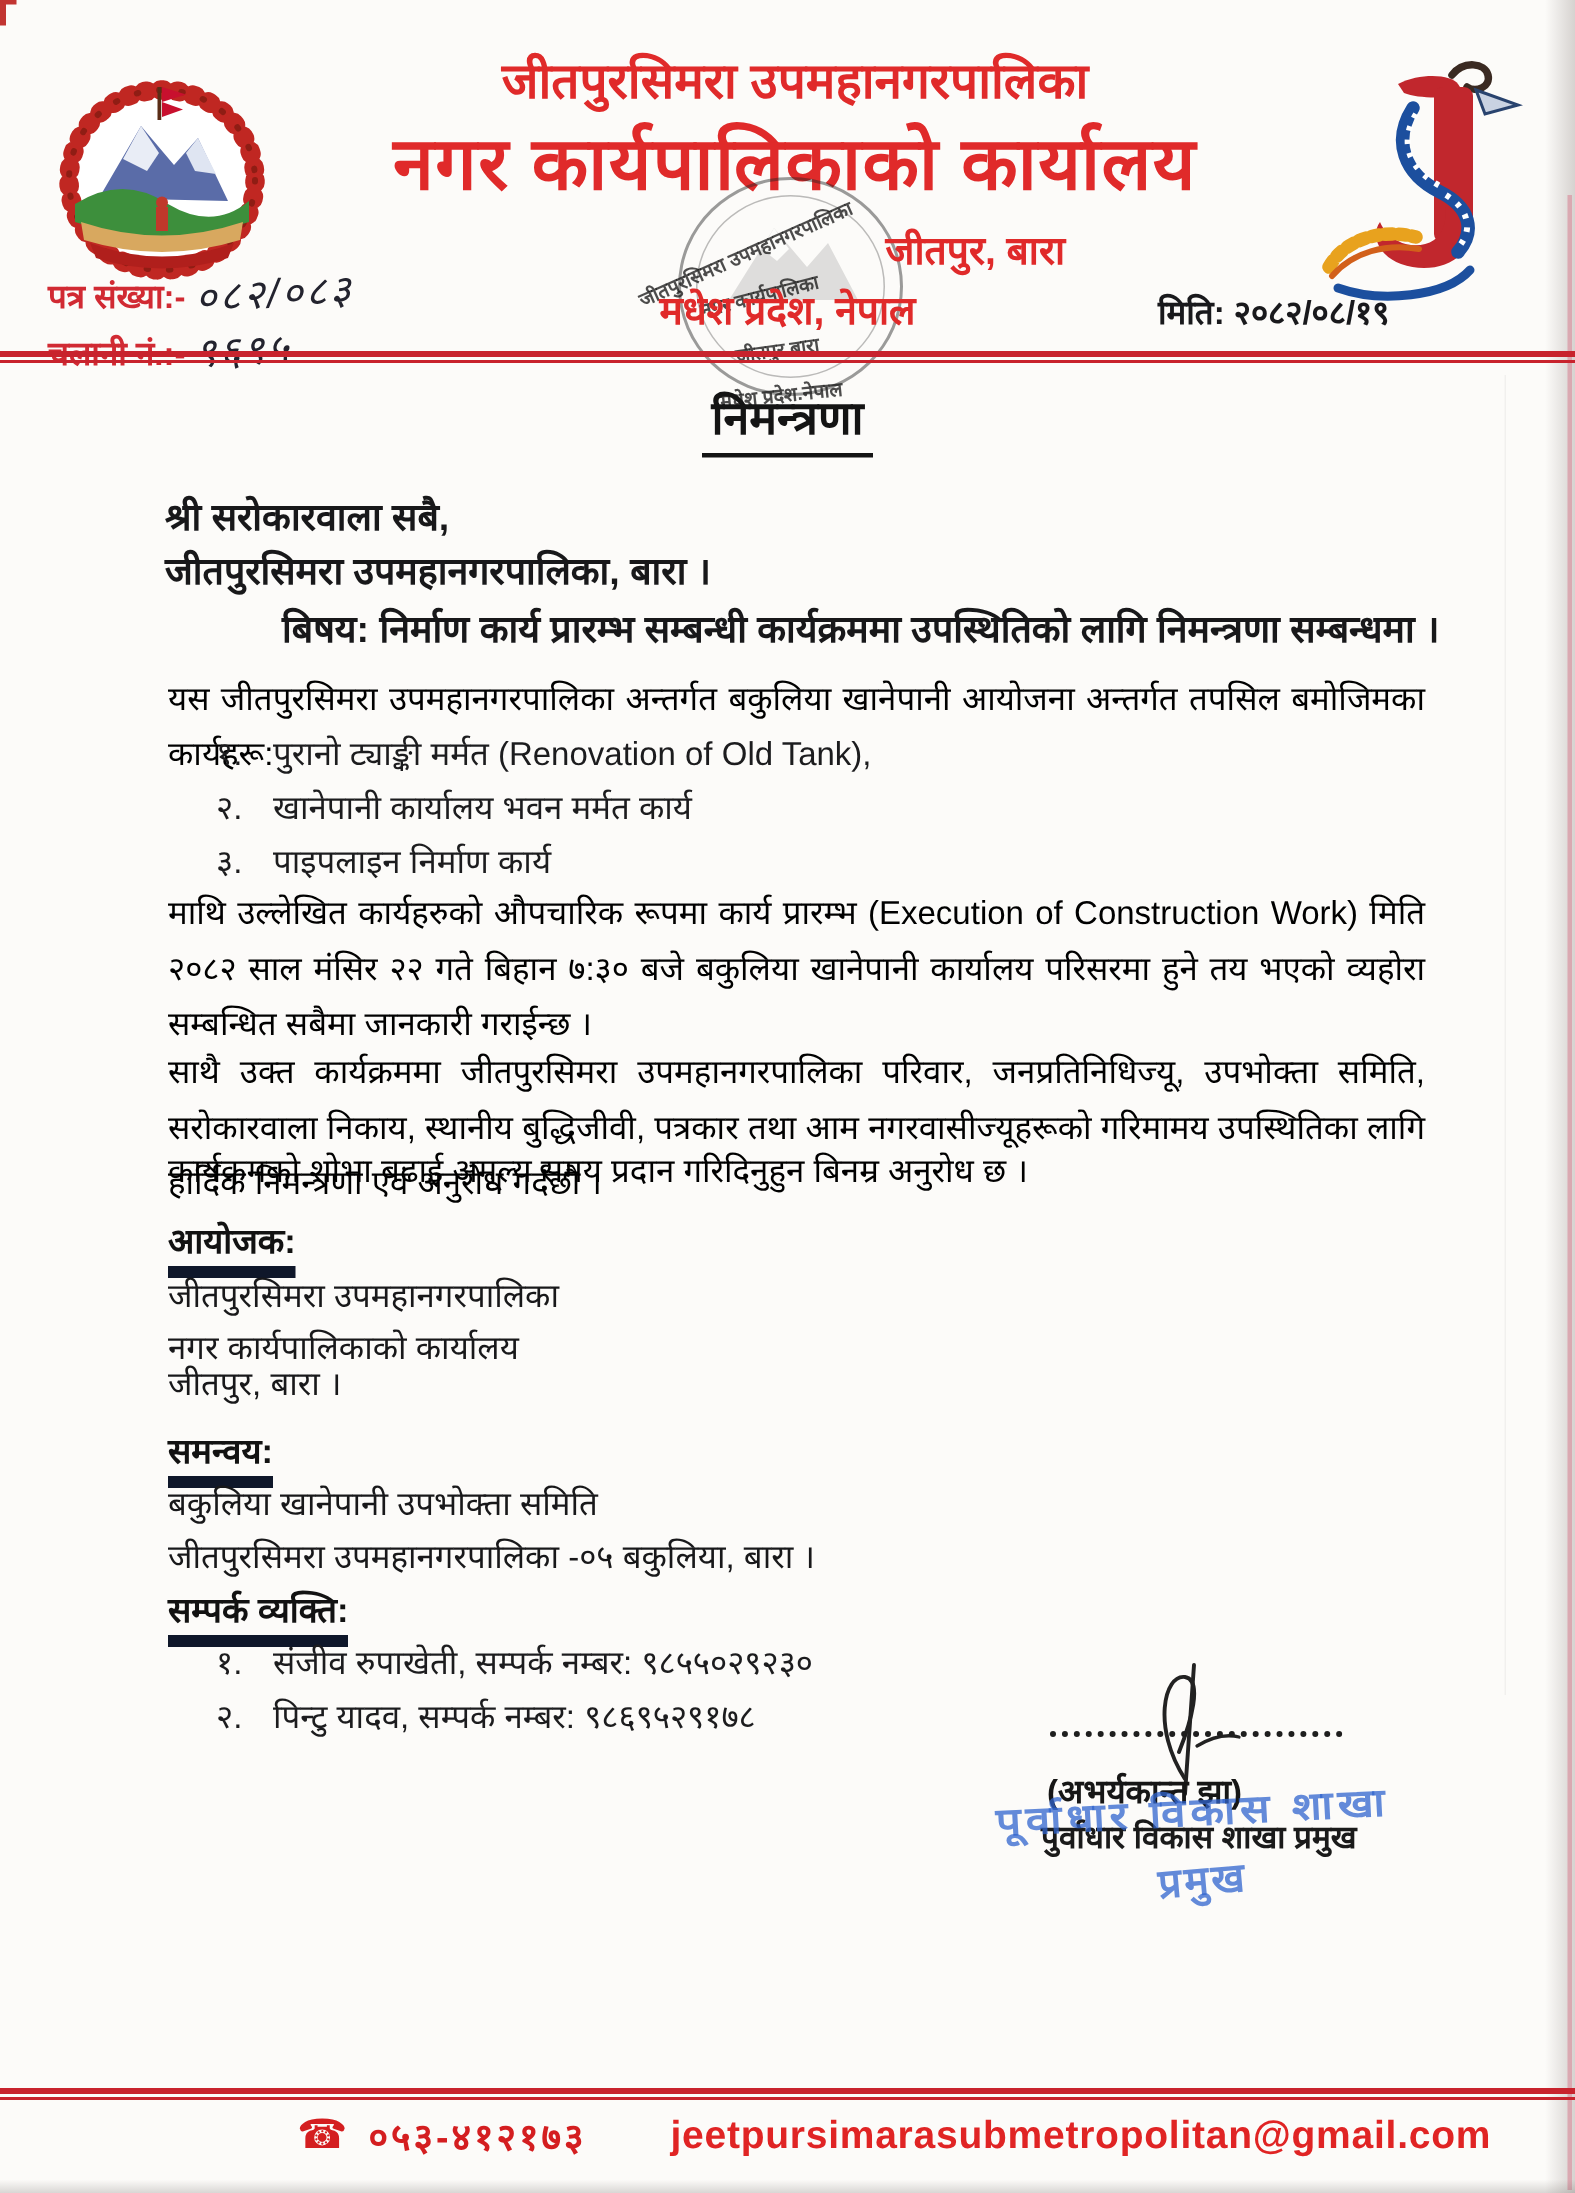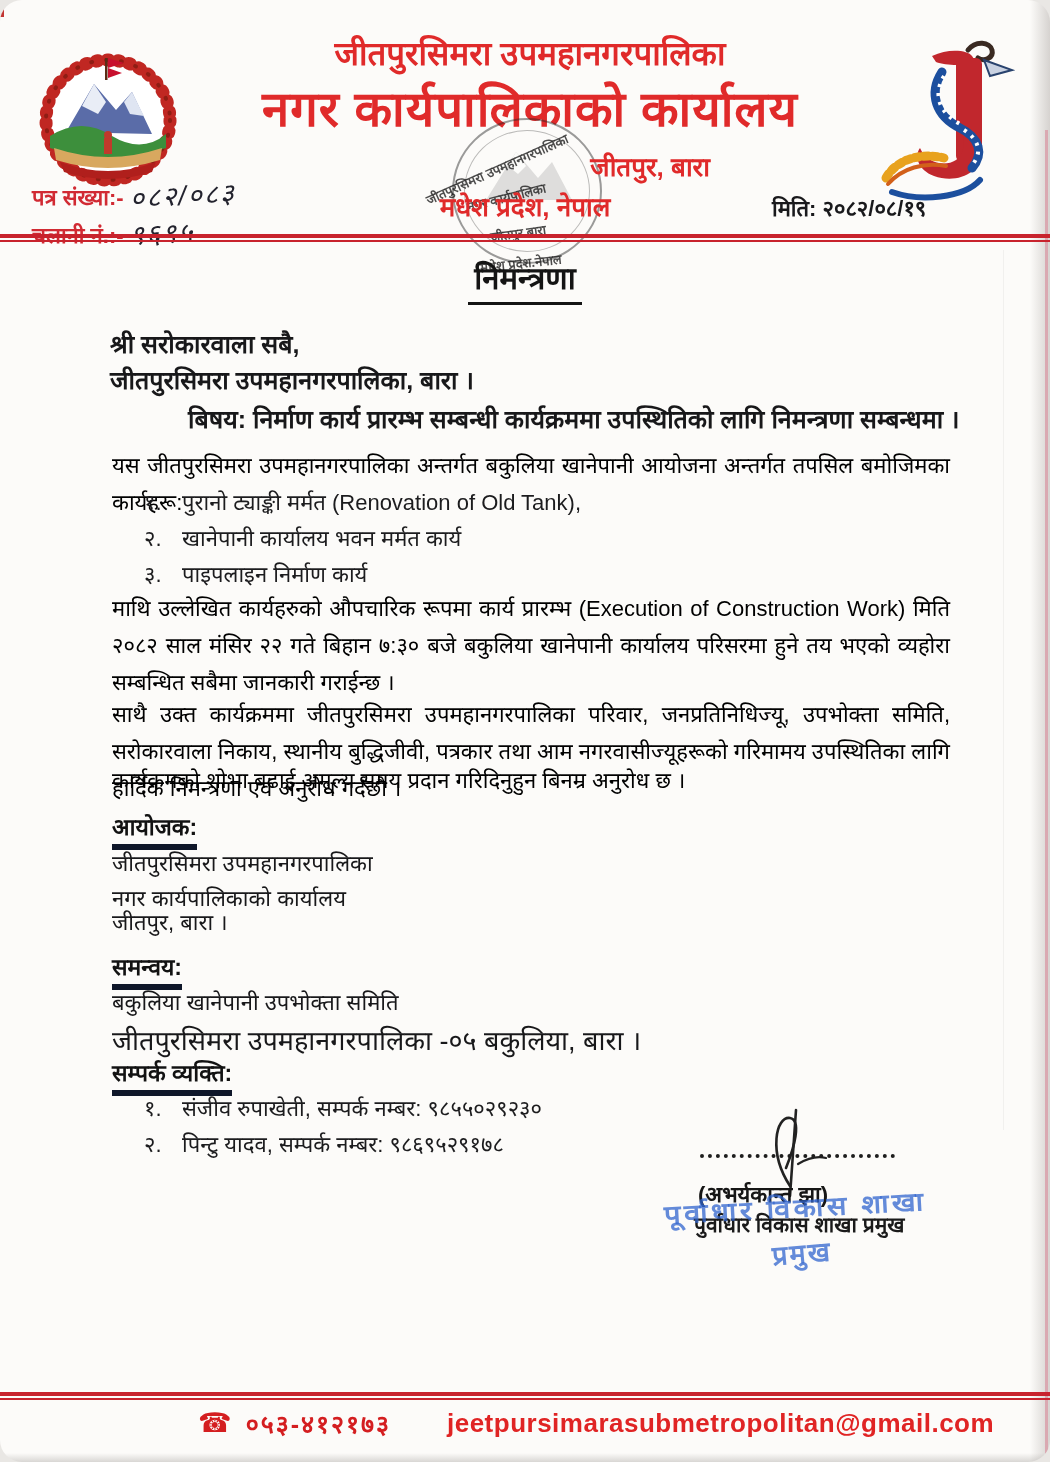--- a/index.html
+++ b/index.html
@@ -1,20 +1,20 @@
 <!DOCTYPE html>
 <html><head>
 <meta charset="utf-8">
 <style>
   * { margin:0; padding:0; box-sizing:border-box; }
   html,body { width:1050px; height:1462px; }
   body { font-family:"Liberation Sans", sans-serif; background:#e9e7e4; }
   .page {
     position:relative; width:1050px; height:1462px; overflow:hidden;
-    background:#fcfbf9; color:#1b1b1b;border-radius:22px;
+    background:#fcfbf9; color:#1b1b1b;
   }
   
   .scan-right-shadow { position:absolute; right:0; top:0; width:20px; height:100%;
     background:linear-gradient(to right, rgba(0,0,0,0), rgba(115,105,100,.28)); }
   .scan-pink-edge { position:absolute; right:2px; top:130px; width:3px; height:1330px;
     background:#d9a0aa; opacity:.85; }
   .scan-bottom-shadow { position:absolute; left:0; bottom:0; width:100%; height:9px;
     background:linear-gradient(to bottom, rgba(0,0,0,0), rgba(90,85,80,.22)); }
   .corner-mark { position:absolute; left:0; top:0; width:11px; height:17px;
     border-left:4px solid #c23532; border-top:3px solid #c23532; }
@@ -63,21 +63,21 @@
   .subject { left:188px; top:401px; font-weight:bold; }
   .para { position:absolute; left:112px; width:838px; font-size:22px; color:#000000;
     line-height:37px; text-align:justify; }
   .intro { top:447px; }
   .p2 { top:590px; }
   .p3 { top:696px; }
   .p4 { top:762px; }
   .work-row { position:absolute; left:144px; font-size:22px; color:#1c1c1e; display:flex; gap:14px; }
   .w1 { top:486px; } .w2 { top:522px; } .w3 { top:558px; }
   .sec-head { position:absolute; left:112px; font-size:23px; font-weight:bold; color:#121212; }
-  .sec-head span { display:inline-block; border-bottom:6px solid #0f172a; padding-bottom:2px; }
+  .sec-head span { display:inline-block; border-bottom:8px solid #0f172a; padding-bottom:2px; }
   .org-h { top:810px; } .coord-h { top:950px; } .contact-h { top:1056px; }
   .org1 { left:112px; top:847px; } .org2 { left:112px; top:882px; } .org3 { left:112px; top:906px; }
   .coord1 { left:112px; top:986px; } .coord2 { left:112px; top:1021px; }
   .contact-row { position:absolute; left:144px; font-size:22px; color:#1c1c1e; display:flex; gap:14px; }
   .c1 { top:1092px; } .c2 { top:1128px; }
   .num { min-width:24px; }
   
   .sig-svg { position:absolute; left:760px; top:1108px; }
   .dotline { position:absolute; left:700px; top:1140px; width:195px; height:18px;
     border-bottom:4px dotted #1e1e1e; }
@@ -198,21 +198,21 @@
     <span>आयोजक:</span>
   </div>
   <div class="line org1" style="font-size:22px;">जीतपुरसिमरा उपमहानगरपालिका</div>
   <div class="line org2" style="font-size:22px;">नगर कार्यपालिकाको कार्यालय</div>
   <div class="line org3" style="font-size:22px;">जीतपुर, बारा ।</div>
 
   <div class="sec-head coord-h">
     <span>समन्वय:</span>
   </div>
   <div class="line coord1" style="font-size:22px;">बकुलिया खानेपानी उपभोक्ता समिति</div>
-  <div class="line coord2" style="font-size:27px;">जीतपुरसिमरा उपमहानगरपालिका -०५ बकुलिया, बारा ।</div>
+  <div class="line coord2" style="font-size:22px;">जीतपुरसिमरा उपमहानगरपालिका -०५ बकुलिया, बारा ।</div>
 
   <div class="sec-head contact-h">
     <span>सम्पर्क व्यक्ति:</span>
   </div>
   <div class="contact-row c1">
     <span class="num">१.</span>
     <span>संजीव रुपाखेती, सम्पर्क नम्बर: ९८५५०२९२३०</span>
   </div>
   <div class="contact-row c2">
     <span class="num">२.</span>

